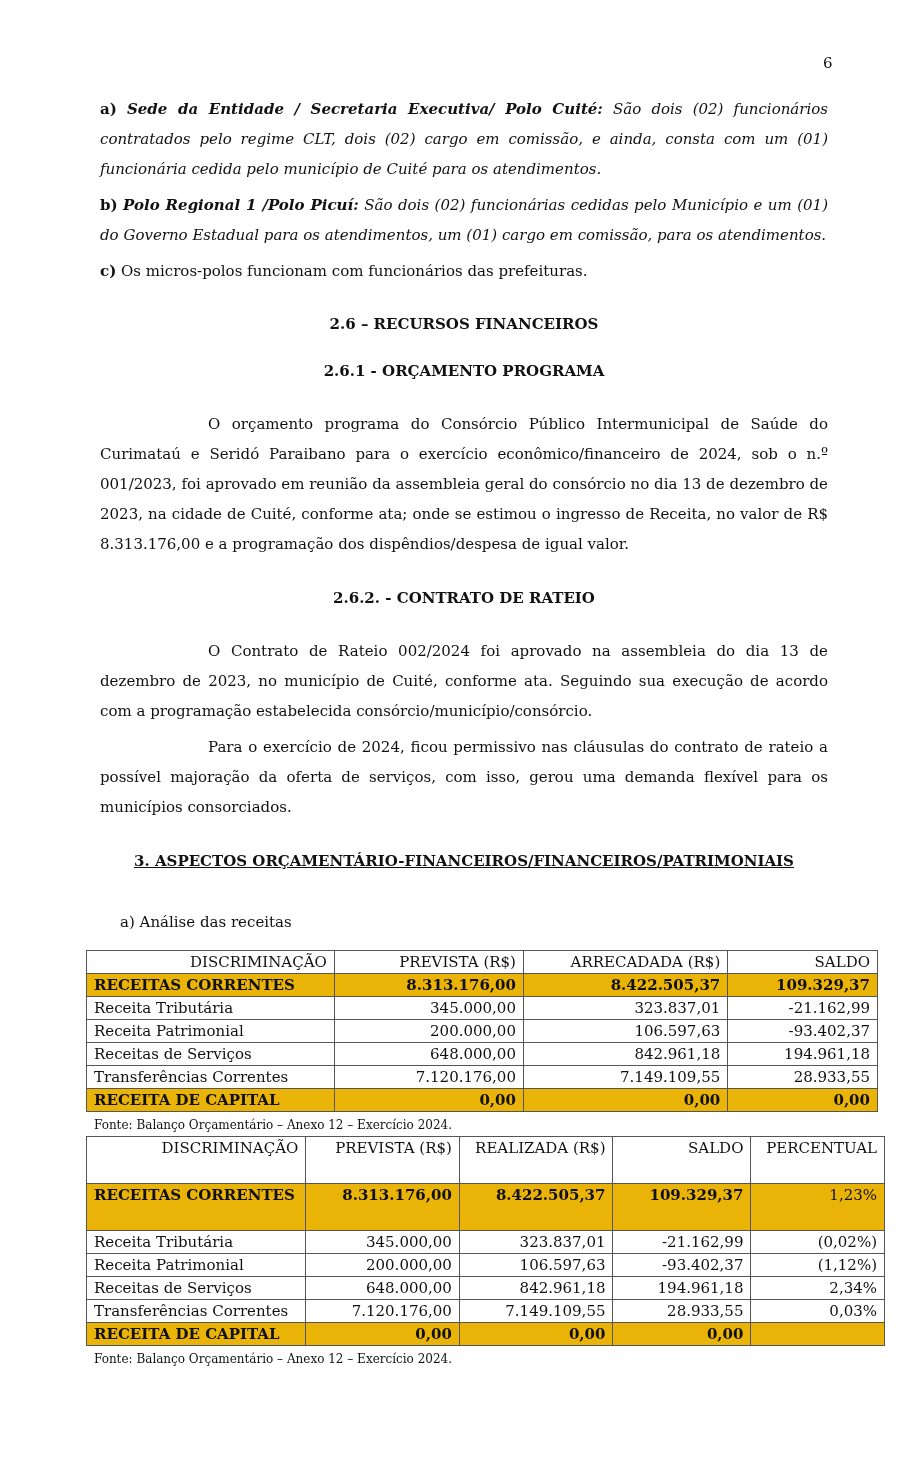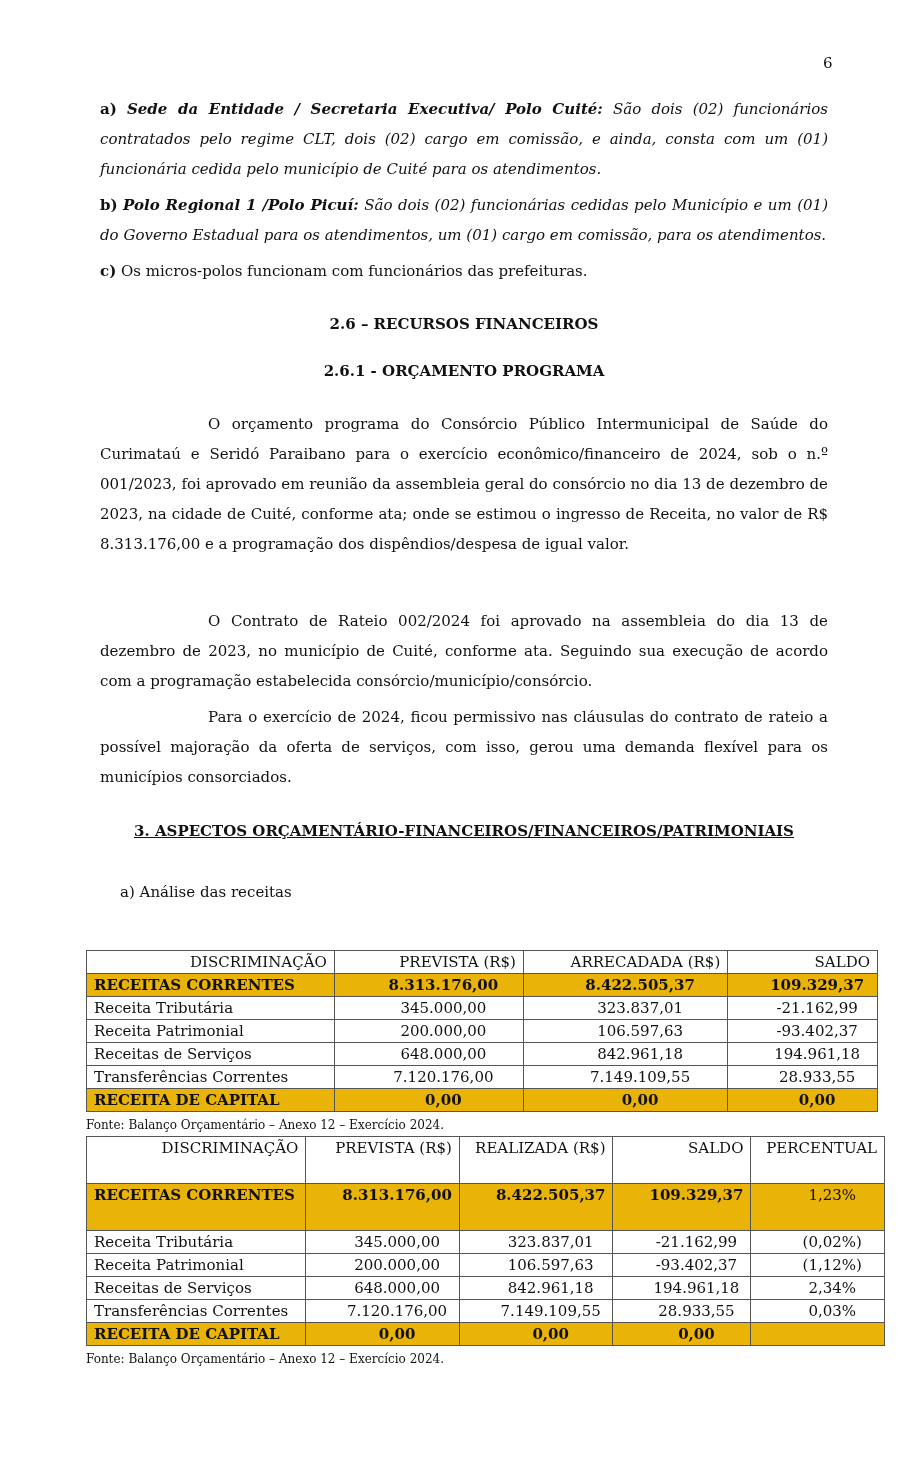--- a/index.html
+++ b/index.html
@@ -26,25 +26,25 @@
   .gap-s { height: 17px; }
   .gap-m { height: 18px; }
   .list-a { padding-left: 26px; line-height: 22px; margin-top: 6px; font-size: 15px; }
   table {
     border-collapse: collapse; font-size: 15px; line-height: 22px;
   }
   td, th {
     border: 1px solid #555555; padding: 0 7px; font-weight: normal;
   }
   th { text-align: right; vertical-align: top; }
-  td.num { text-align: center; padding-left: 36px; }
+  td.num { text-align: right; padding-left: 36px; }
   tr.hl td { background: #eab308; font-weight: bold; }
   .t1 { position: absolute; left: 86px; top: 950px; width: 792px; }
   .t2 { position: absolute; left: 86px; top: 1136px; width: 799px; }
-  .src { font-size: 12px; line-height: 15px; position: absolute; left: 86px; }
+  .src { font-size: 12px; line-height: 15px; position: absolute; left: 94px; }
   td.top { vertical-align: top; }
 </style>
 </head>
 <body>
 
 <div class="page-number">6</div>
 
 <div class="content">
   <p>
     <span class="b">a)</span>
@@ -62,20 +62,21 @@
   </p>
 
   <div class="gap-s"></div>
   <h2>2.6 – RECURSOS FINANCEIROS</h2>
   <div class="gap-s"></div>
   <h2>2.6.1 - ORÇAMENTO PROGRAMA</h2>
   <div class="gap-s"></div>
   <p class="indent">O orçamento programa do Consórcio Público Intermunicipal de Saúde do Curimataú e Seridó Paraibano para o exercício econômico/financeiro de 2024, sob o n.º 001/2023, foi aprovado em reunião da assembleia geral do consórcio no dia 13 de dezembro de 2023, na cidade de Cuité, conforme ata; onde se estimou o ingresso de Receita, no valor de R$ 8.313.176,00 e a programação dos dispêndios/despesa de igual valor.</p>
 
   <div class="gap-m"></div>
+  <h2>2.6.2. - CONTRATO DE RATEIO</h2>
   <div class="gap-s"></div>
   <p class="indent">O Contrato de Rateio 002/2024 foi aprovado na assembleia do dia 13 de dezembro de 2023, no município de Cuité, conforme ata. Seguindo sua execução de acordo com a programação estabelecida consórcio/município/consórcio.</p>
   <p class="indent">Para o exercício de 2024, ficou permissivo nas cláusulas do contrato de rateio a possível majoração da oferta de serviços, com isso, gerou uma demanda flexível para os municípios consorciados.</p>
 
   <div class="gap-m"></div>
   <h2 class="u">3. ASPECTOS ORÇAMENTÁRIO-FINANCEIROS/FINANCEIROS/PATRIMONIAIS</h2>
   <div class="gap-s"></div>
   <div class="list-a" style="margin-top:18px;">a)  Análise das receitas</div>
 </div>
 

